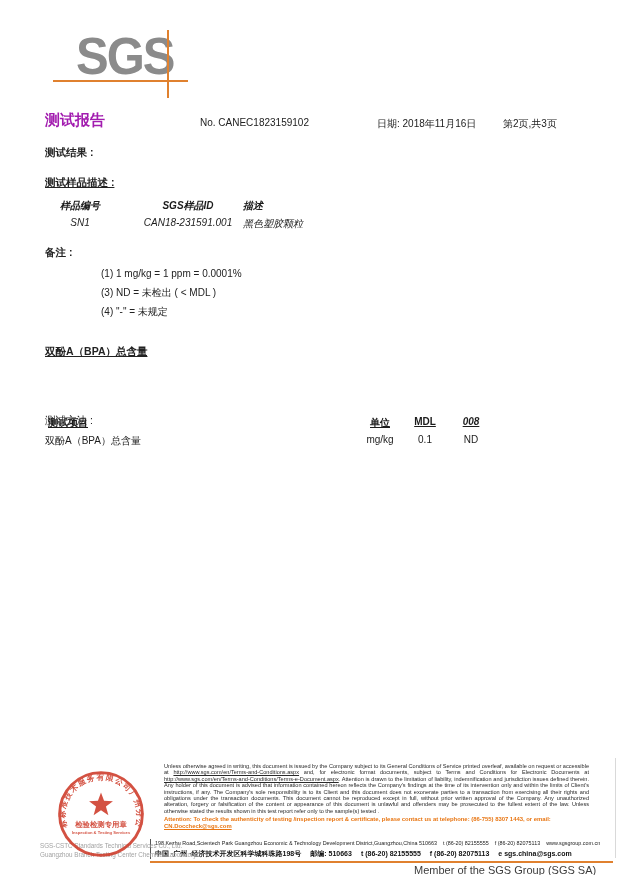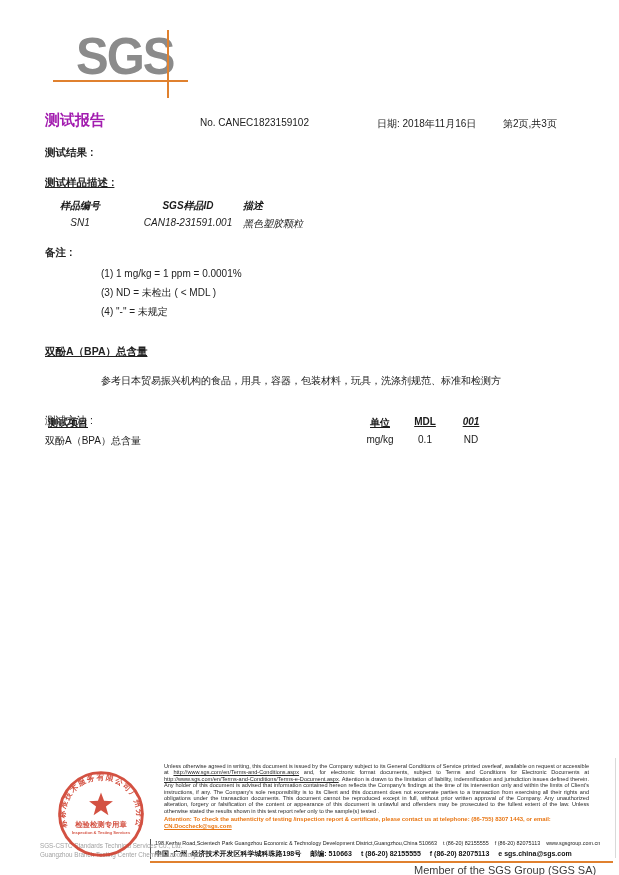--- a/index.html
+++ b/index.html
@@ -87,29 +87,28 @@
   <div class="abs label-bold" style="left:45px;top:246px;">备注 :</div>
   <div class="abs" style="left:101px;top:264px;">
     <div class="body-text" style="line-height:19px;">(1) 1 mg/kg = 1 ppm = 0.0001%</div>
     <div class="body-text" style="line-height:19px;">(3) ND = 未检出 ( &lt; MDL )</div>
     <div class="body-text" style="line-height:19px;">(4) "-" = 未规定</div>
   </div>
 
   <div class="abs label-bold-ul" style="left:45px;top:345px;">双酚A（BPA）总含量</div>
   <div class="abs label-bold" style="left:45px;top:374px;font-weight:normal;margin-top:40px;">测试方法 :</div>
   <div class="abs" style="left:101px;top:370px;width:430px;">
-    <div class="body-text" style="line-height:22px;">参考日本贸易振兴机构的食品，用具，容器，包装材料，玩具，洗涤剂规范、标准和检测方</div>
   </div>
 
   <div class="abs" style="left:0;top:416px;width:619px;">
     <div style="position:relative;height:40px;">
       <div class="abs rt-h" style="left:48px;top:0;">测试项目</div>
       <div class="abs rt-h col-center" style="left:358px;top:0;width:44px;">单位</div>
       <div class="abs rt-h col-center" style="left:405px;top:0;width:40px;">MDL</div>
-      <div class="abs rt-h rt-h-i col-center" style="left:451px;top:0;width:40px;">001</div>
+      <div class="abs rt-h rt-h-i col-center" style="left:451px;top:0;width:40px;">008</div>
       <div class="abs rt-c" style="left:45px;top:18px;">双酚A（BPA）总含量</div>
       <div class="abs rt-c col-center" style="left:358px;top:18px;width:44px;">mg/kg</div>
       <div class="abs rt-c col-center" style="left:405px;top:18px;width:40px;">0.1</div>
       <div class="abs rt-c col-center" style="left:451px;top:18px;width:40px;">ND</div>
     </div>
   </div>
 
   <div class="abs" style="left:164px;top:763px;width:425px;">
     <div class="disclaimer">
       <span>Unless otherwise agreed in writing, this document is issued by the Company subject to its General Conditions of Service printed overleaf, available on request or accessible at </span><span class="lnk">http://www.sgs.com/en/Terms-and-Conditions.aspx</span><span> and, for electronic format documents, subject to Terms and Conditions for Electronic Documents at </span><span class="lnk">http://www.sgs.com/en/Terms-and-Conditions/Terms-e-Document.aspx</span><span>. Attention is drawn to the limitation of liability, indemnification and jurisdiction issues defined therein. Any holder of this document is advised that information contained hereon reflects the Company's findings at the time of its intervention only and within the limits of Client's instructions, if any. The Company's sole responsibility is to its Client and this document does not exonerate parties to a transaction from exercising all their rights and obligations under the transaction documents. This document cannot be reproduced except in full, without prior written approval of the Company. Any unauthorized alteration, forgery or falsification of the content or appearance of this document is unlawful and offenders may be prosecuted to the fullest extent of the law. Unless otherwise stated the results shown in this test report refer only to the sample(s) tested .</span>

